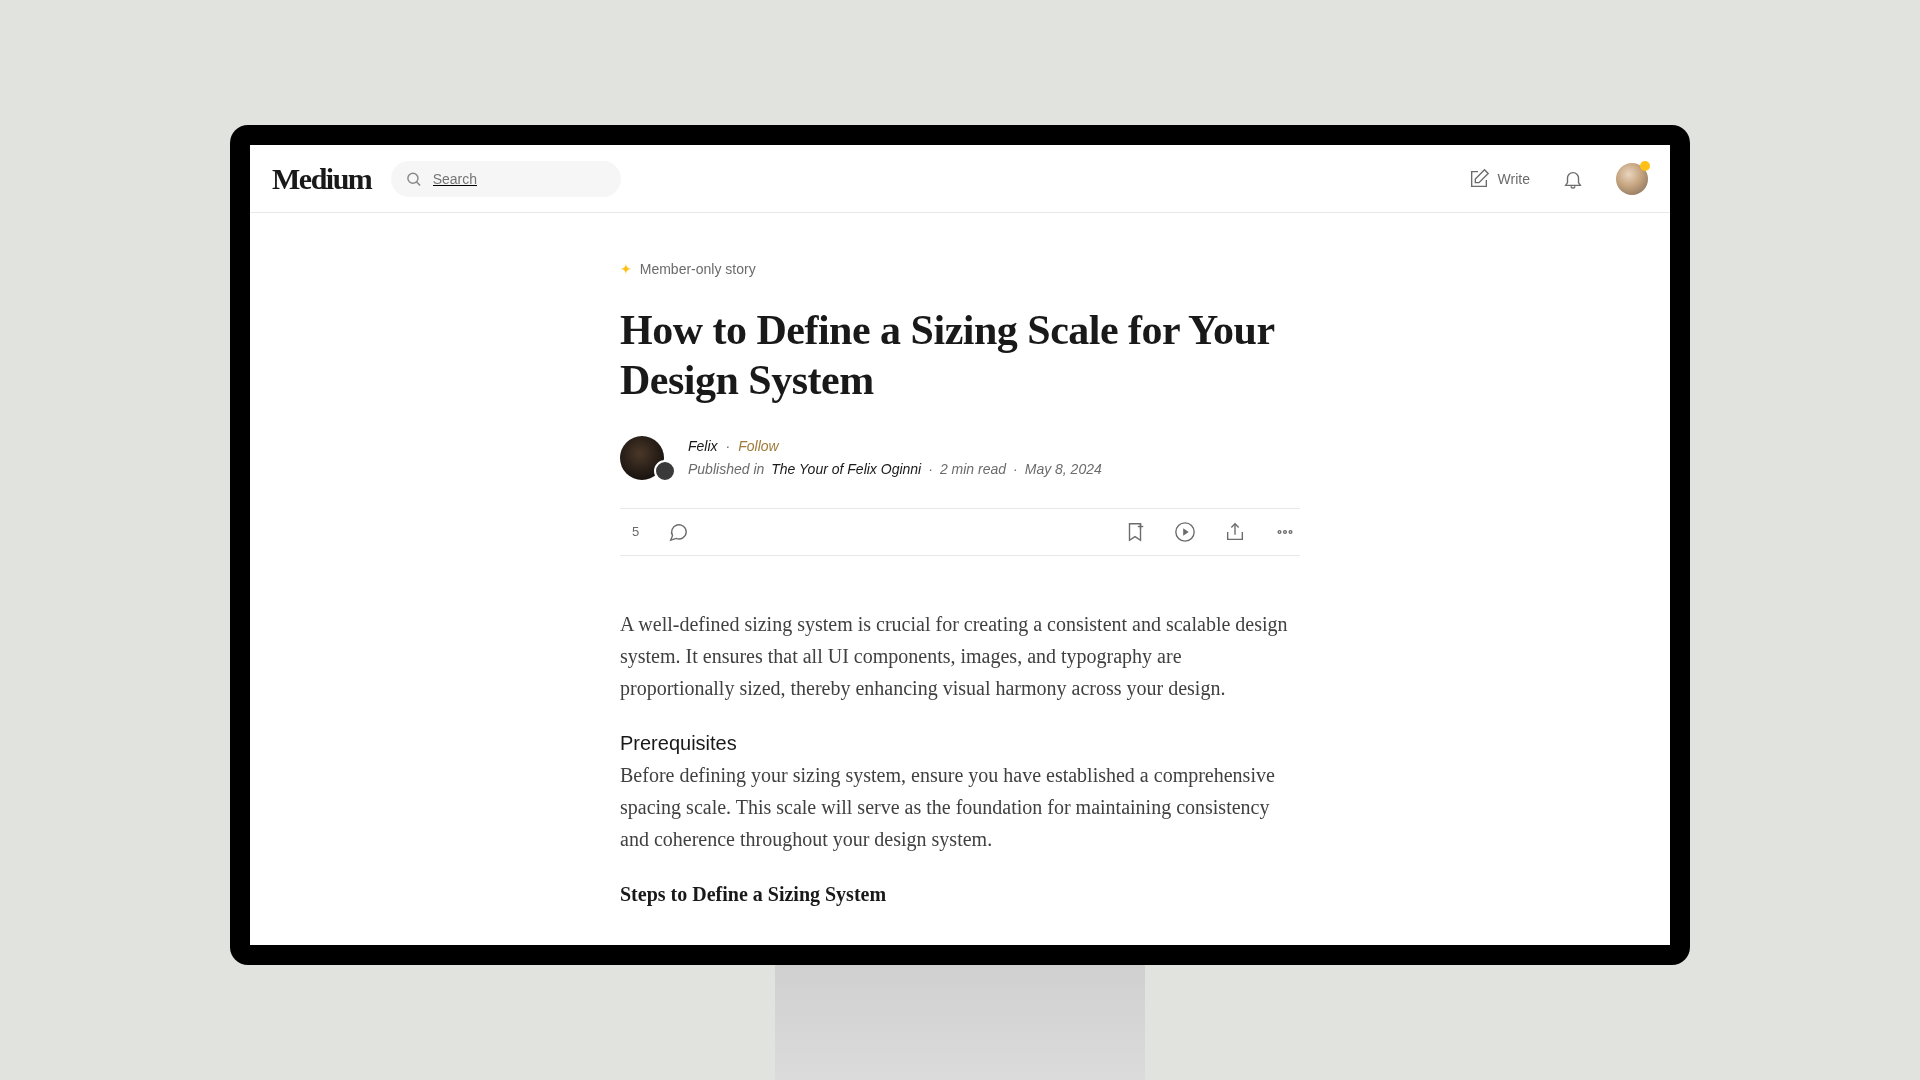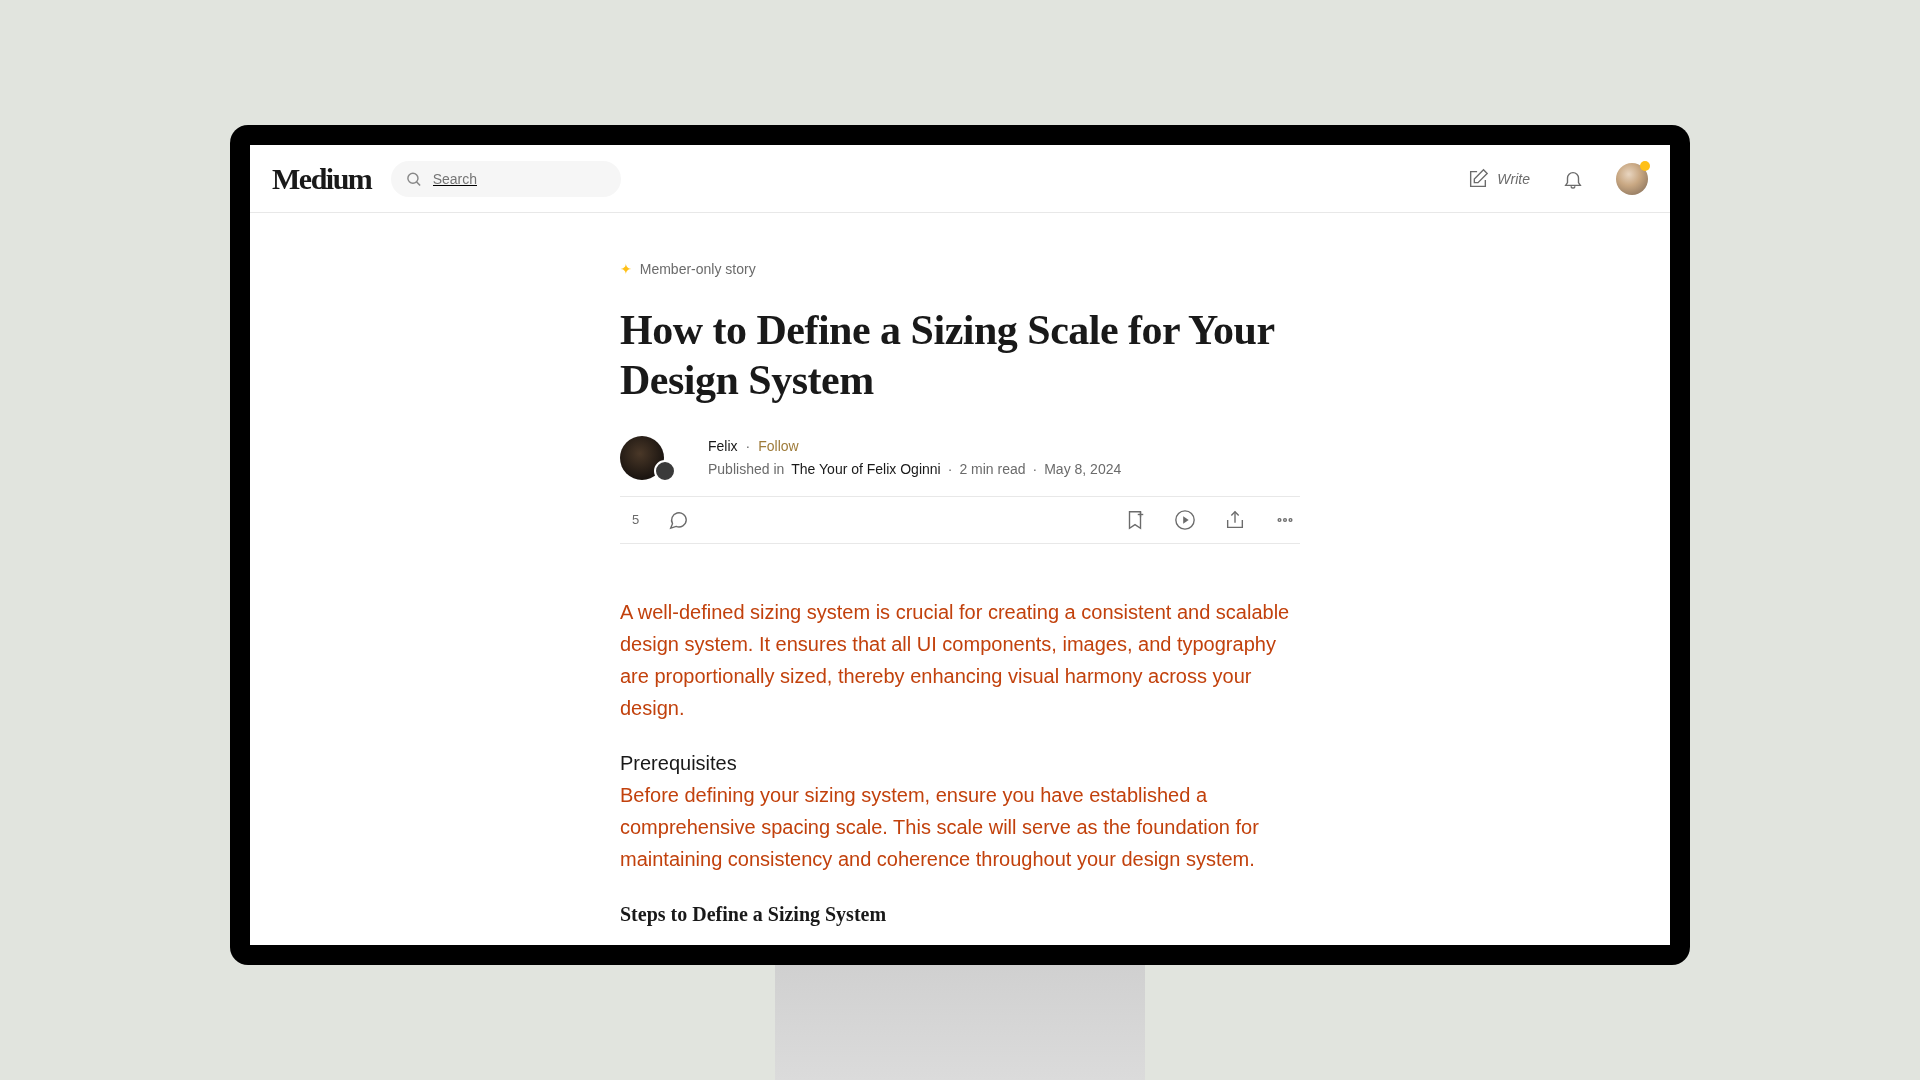--- a/index.html
+++ b/index.html
@@ -69,21 +69,20 @@
   font-size: 14px;
   color: #6b6b6b;
   outline: none;
   width: 100%;
 }
 .topbar-right {
   margin-left: auto;
   display: flex;
   align-items: center;
   gap: 32px;
-  font-style: italic;
 }
 .write-btn {
   display: flex;
   align-items: center;
   gap: 8px;
   color: #6b6b6b;
   font-size: 14px;
   cursor: pointer;
 }
 .write-btn svg { width: 22px; height: 22px; stroke: #6b6b6b; fill: none; stroke-width: 1.5; }
@@ -125,22 +124,23 @@
   font-size: 42px;
   font-weight: 700;
   line-height: 1.2;
   color: #191919;
   letter-spacing: -0.5px;
   margin-bottom: 30px;
 }
 .author-row {
   display: flex;
   align-items: center;
-  gap: 32px;
-  margin-bottom: 16px;
+  gap: 12px;
+  margin-bottom: 28px;
+  font-style: italic;
 }
 .author-avatars {
   position: relative;
   width: 56px;
   height: 44px;
 }
 .author-avatar-main {
   width: 44px;
   height: 44px;
   border-radius: 50%;
@@ -173,24 +173,24 @@
   display: flex;
   align-items: center;
   margin-bottom: 52px;
 }
 .action-left { display: flex; align-items: center; gap: 28px; }
 .action-right { margin-left: auto; display: flex; align-items: center; gap: 28px; }
 .clap-group { display: flex; align-items: center; gap: 8px; color: #6b6b6b; font-size: 13px; }
 .icon-btn { cursor: pointer; display: flex; align-items: center; }
 .icon-btn svg { width: 22px; height: 22px; stroke: #6b6b6b; fill: none; stroke-width: 1.5; }
 .body-text {
-  font-family: Liberation Sans, sans-serif;
+  font-family: Liberation Serif, serif;
   font-size: 20px;
   line-height: 1.6;
-  color: #c2410c;
+  color: #404040;
   margin-bottom: 28px;
 }
 .section-heading {
   font-family: -apple-system, BlinkMacSystemFont, "Segoe UI", Helvetica, Arial, sans-serif;
   font-size: 20px;
   font-weight: 400;
   color: #191919;
   margin-bottom: 4px;
 }
 .section-heading-serif {

